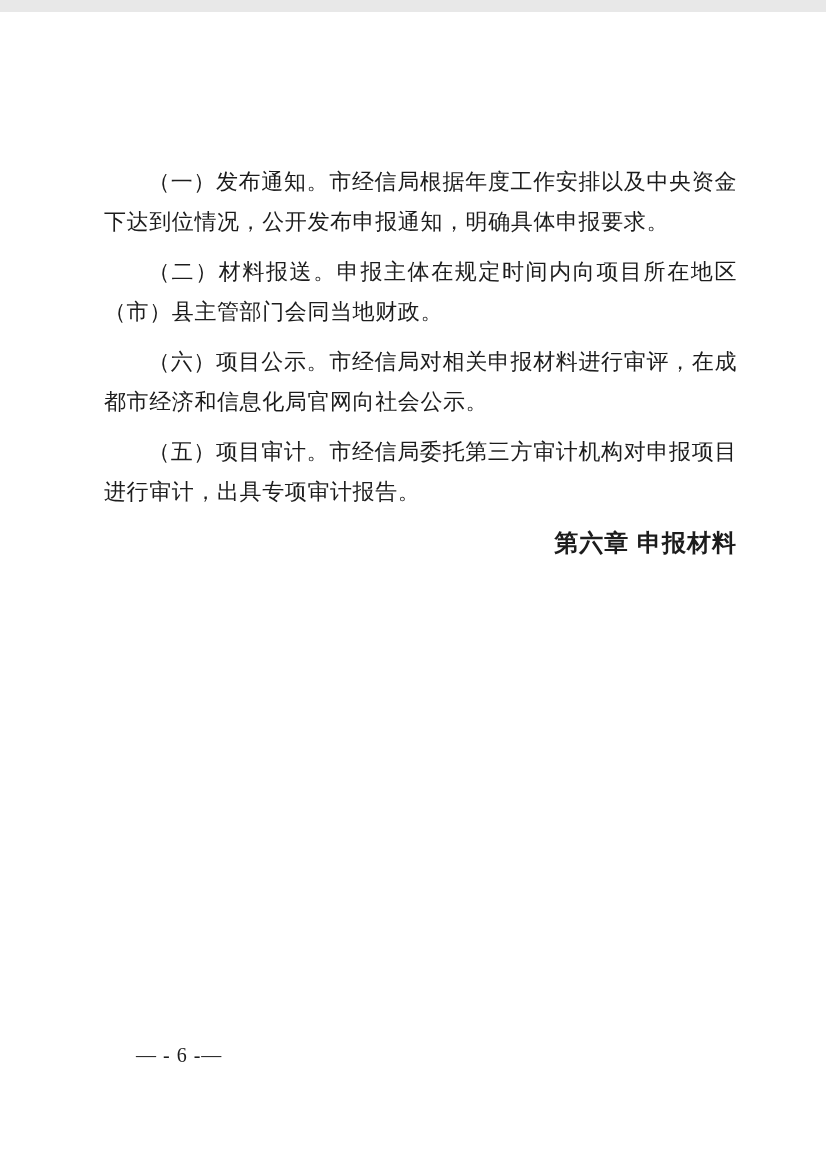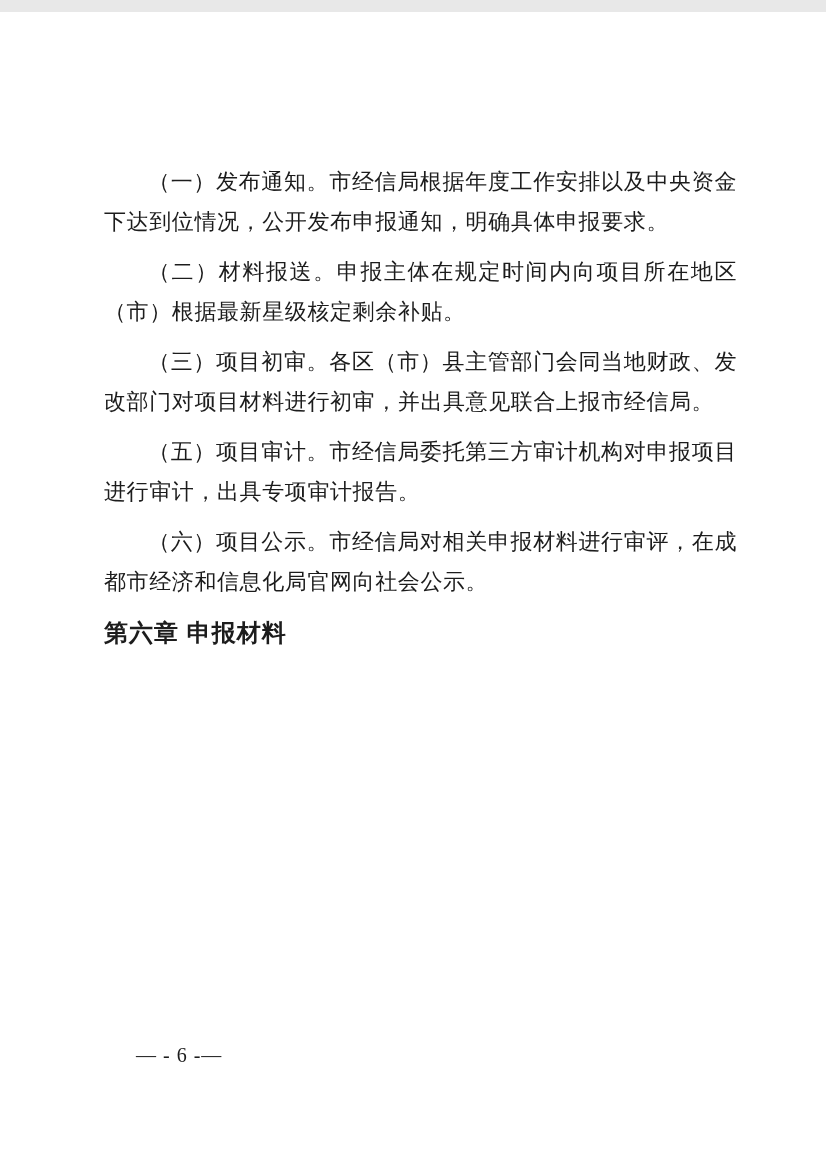--- a/index.html
+++ b/index.html
@@ -30,40 +30,39 @@
     text-justify: inter-ideograph;
     text-indent: 2em;
     letter-spacing: 0.6px;
     margin: 0 0 10px 0;
   }
   .chapter-heading {
     font-family: "Liberation Sans", "DejaVu Sans", sans-serif;
     font-weight: bold;
     font-size: 24px;
     line-height: 42px;
-    text-align: left;
+    text-align: right;
     letter-spacing: 1px;
     margin: 6px 0 0 0;
   }
   .page-number {
     position: absolute;
     left: 136px;
     top: 1030px;
     font-size: 20px;
     line-height: 26px;
     letter-spacing: 1px;
     white-space: nowrap;
   }
 </style>
 </head>
 <body>
 
 <div class="page">
   <div class="content">
     <p class="para">（一）发布通知。市经信局根据年度工作安排以及中央资金下达到位情况，公开发布申报通知，明确具体申报要求。</p>
-    <p class="para">（二）材料报送。申报主体在规定时间内向项目所在地区（市）根据最新星级核定剩余补贴。</p>
-    <p class="para">（三）项目初审。各区（市）县主管部门会同当地财政、发改部门对项目材料进行初审，并出具意见联合上报市经信局。</p>
+    <p class="para">（二）材料报送。申报主体在规定时间内向项目所在地区（市）县主管部门会同当地财政。</p>
+    <p class="para">（六）项目公示。市经信局对相关申报材料进行审评，在成都市经济和信息化局官网向社会公示。</p>
     <p class="para">（五）项目审计。市经信局委托第三方审计机构对申报项目进行审计，出具专项审计报告。</p>
-    <p class="para">（六）项目公示。市经信局对相关申报材料进行审评，在成都市经济和信息化局官网向社会公示。</p>
     <h2 class="chapter-heading">第六章 申报材料</h2>
   </div>
   <div class="page-number">— - 6 -—</div>
 </div>
 
 </body></html>

